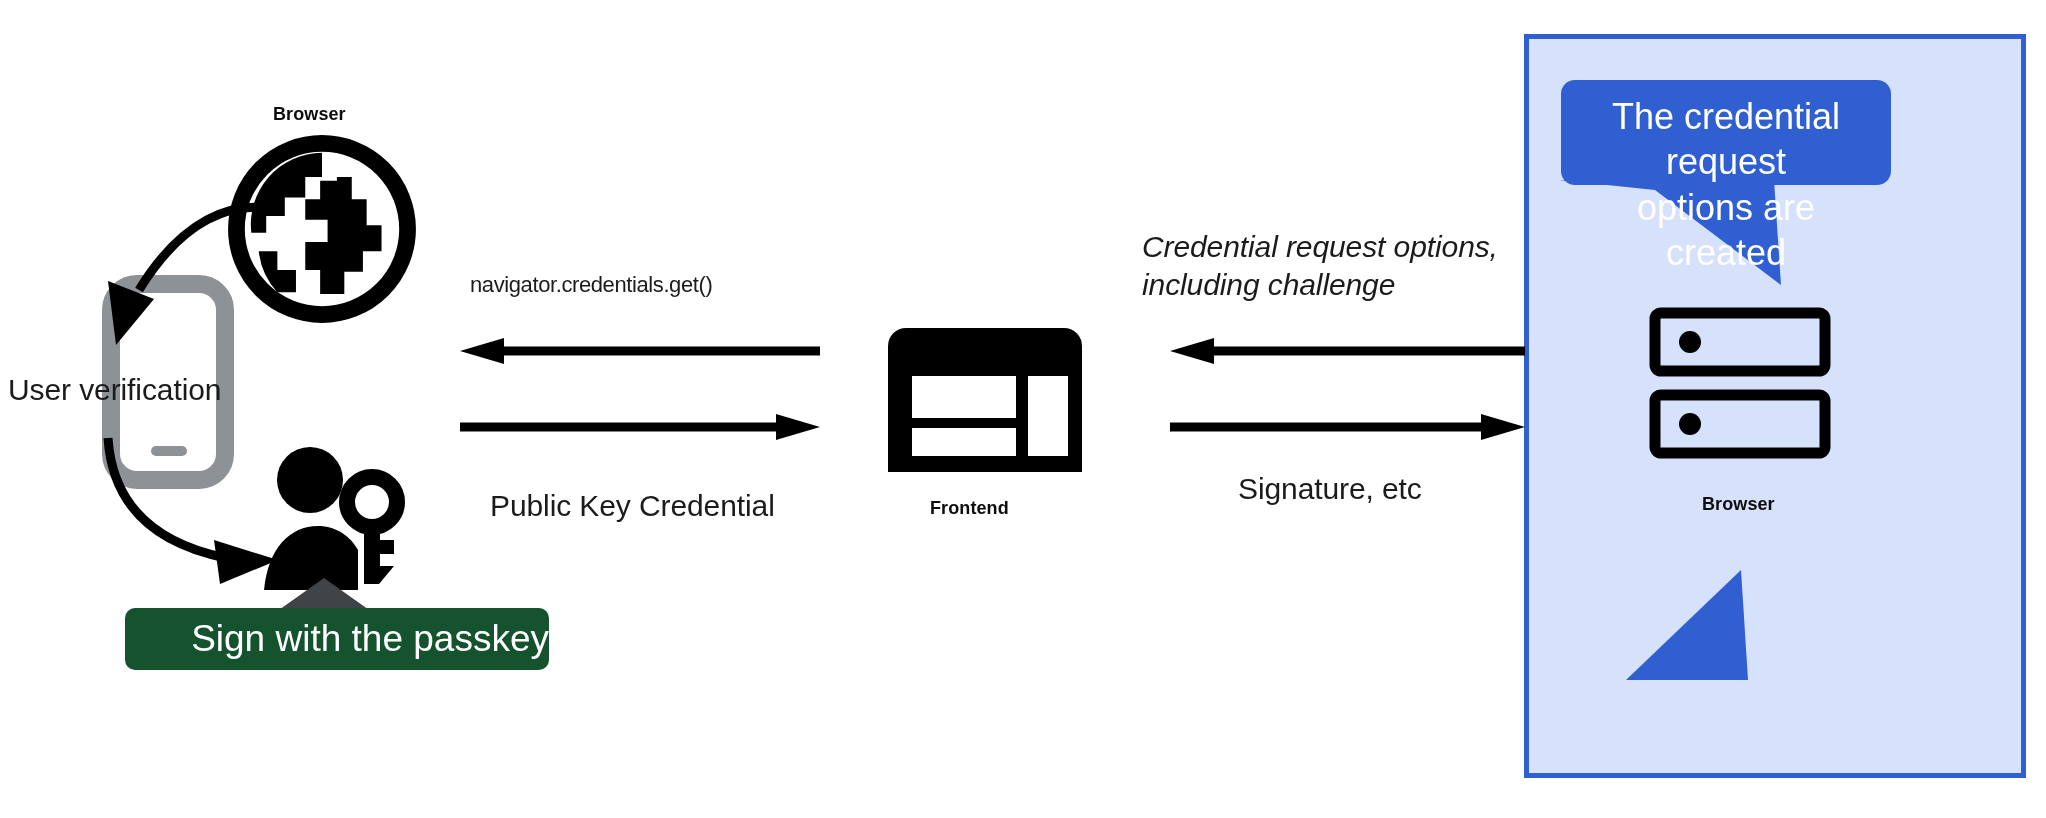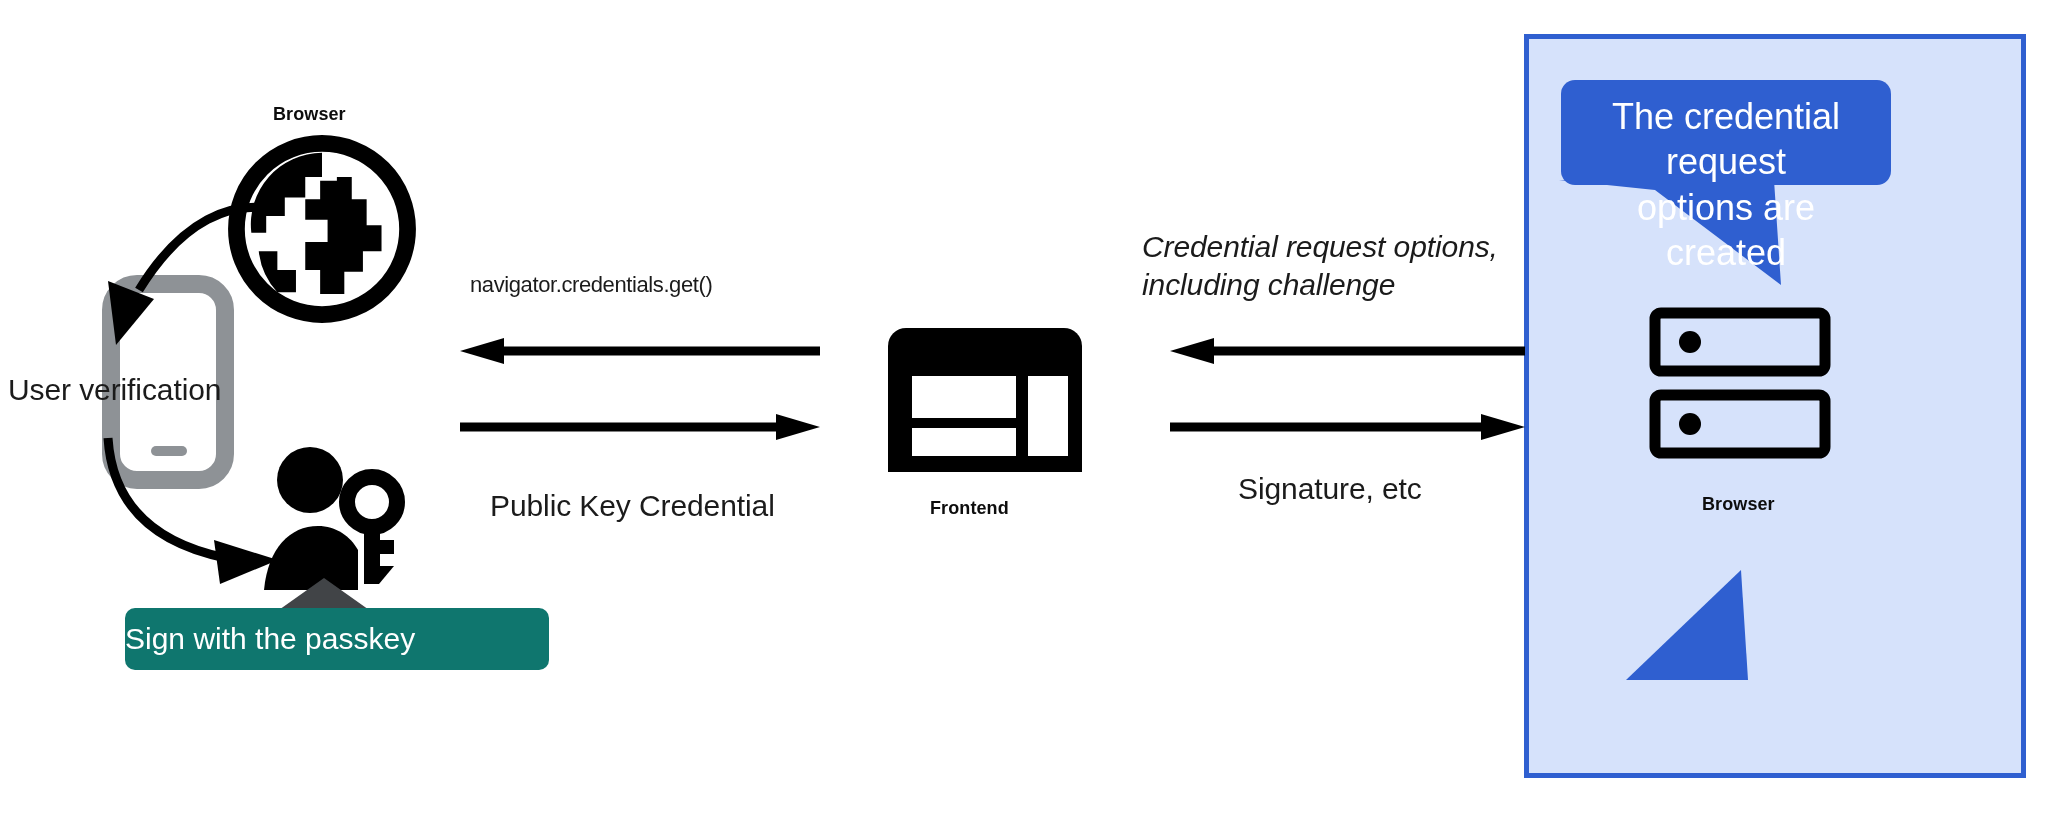--- a/index.html
+++ b/index.html
@@ -64,26 +64,26 @@
     box-sizing: border-box;
     white-space: pre-line;
   }
 
   
   #passkey-tooltip {
     left: 125px;
     top: 608px;
     width: 424px;
     height: 62px;
-    background: #0f766e;
+    background: #14532d;
     color: #ffffff;
     border-radius: 10px;
-    font-size: 30px;
+    font-size: 37px;
     line-height: 62px;
-    text-align: left;
+    text-align: right;
     box-sizing: border-box;
   }
 
   svg { display: block; overflow: visible; }
 </style>
 </head>
 <body>
 
 <div id="stage">
 

